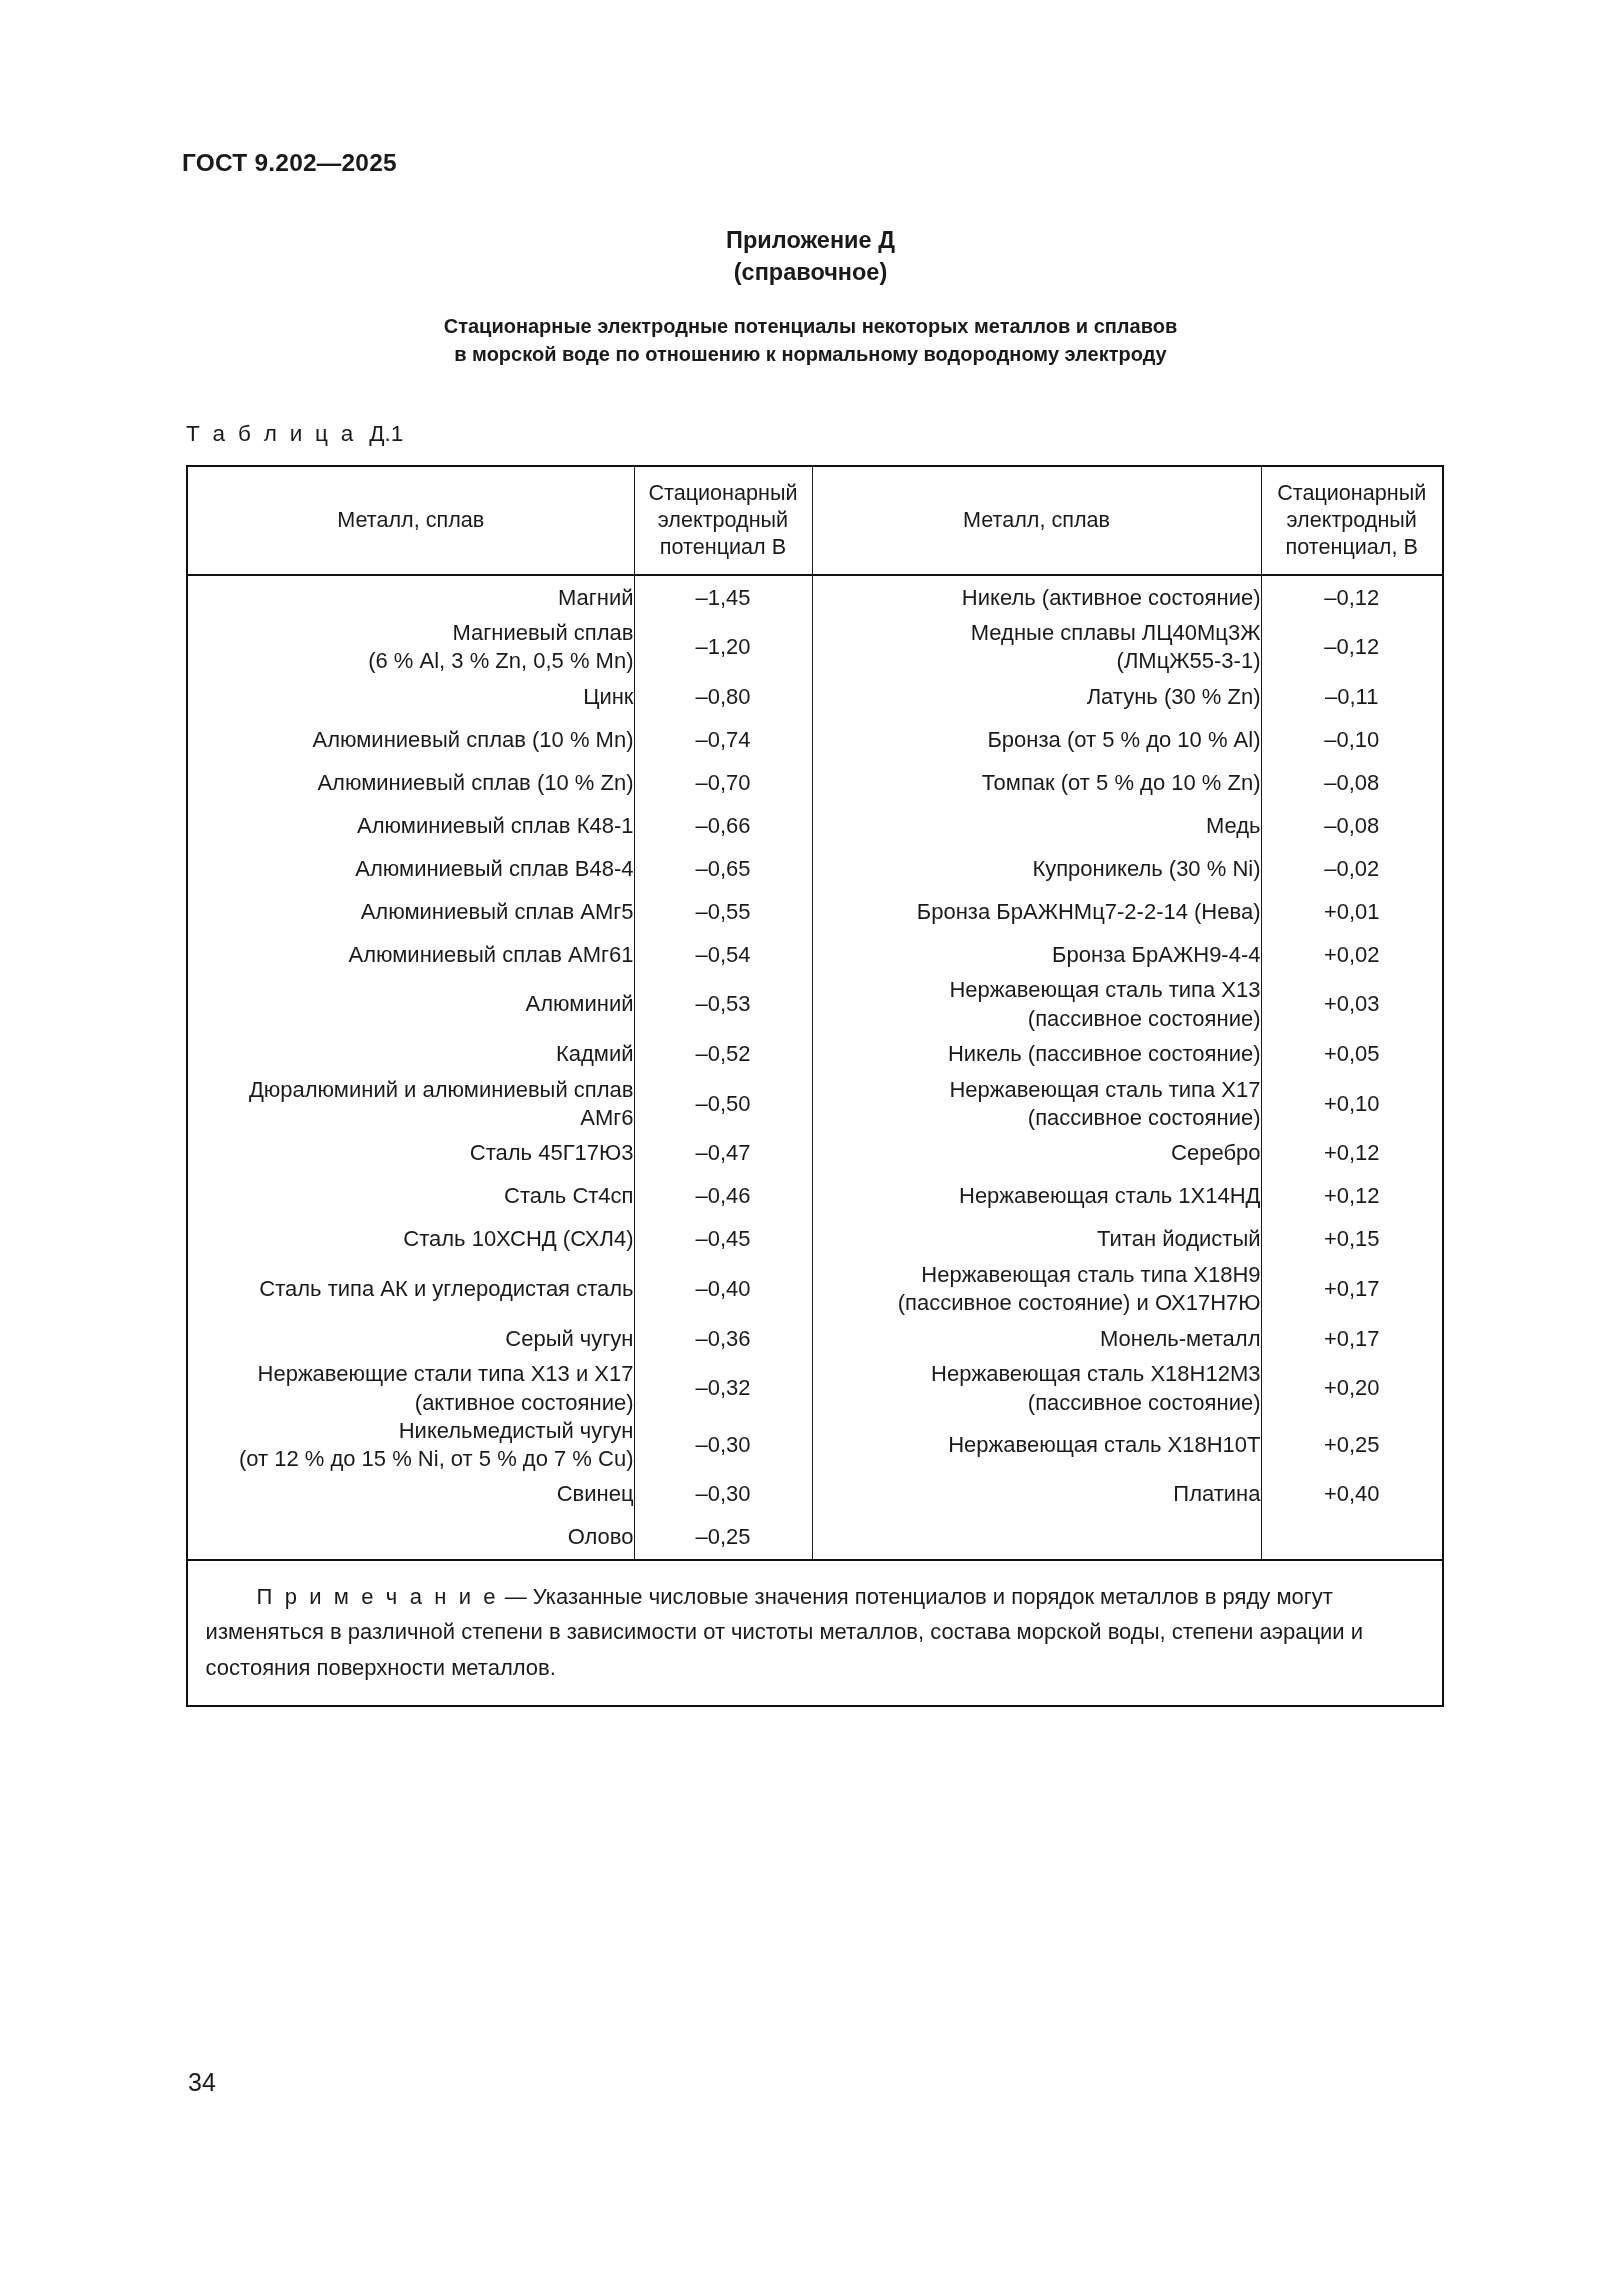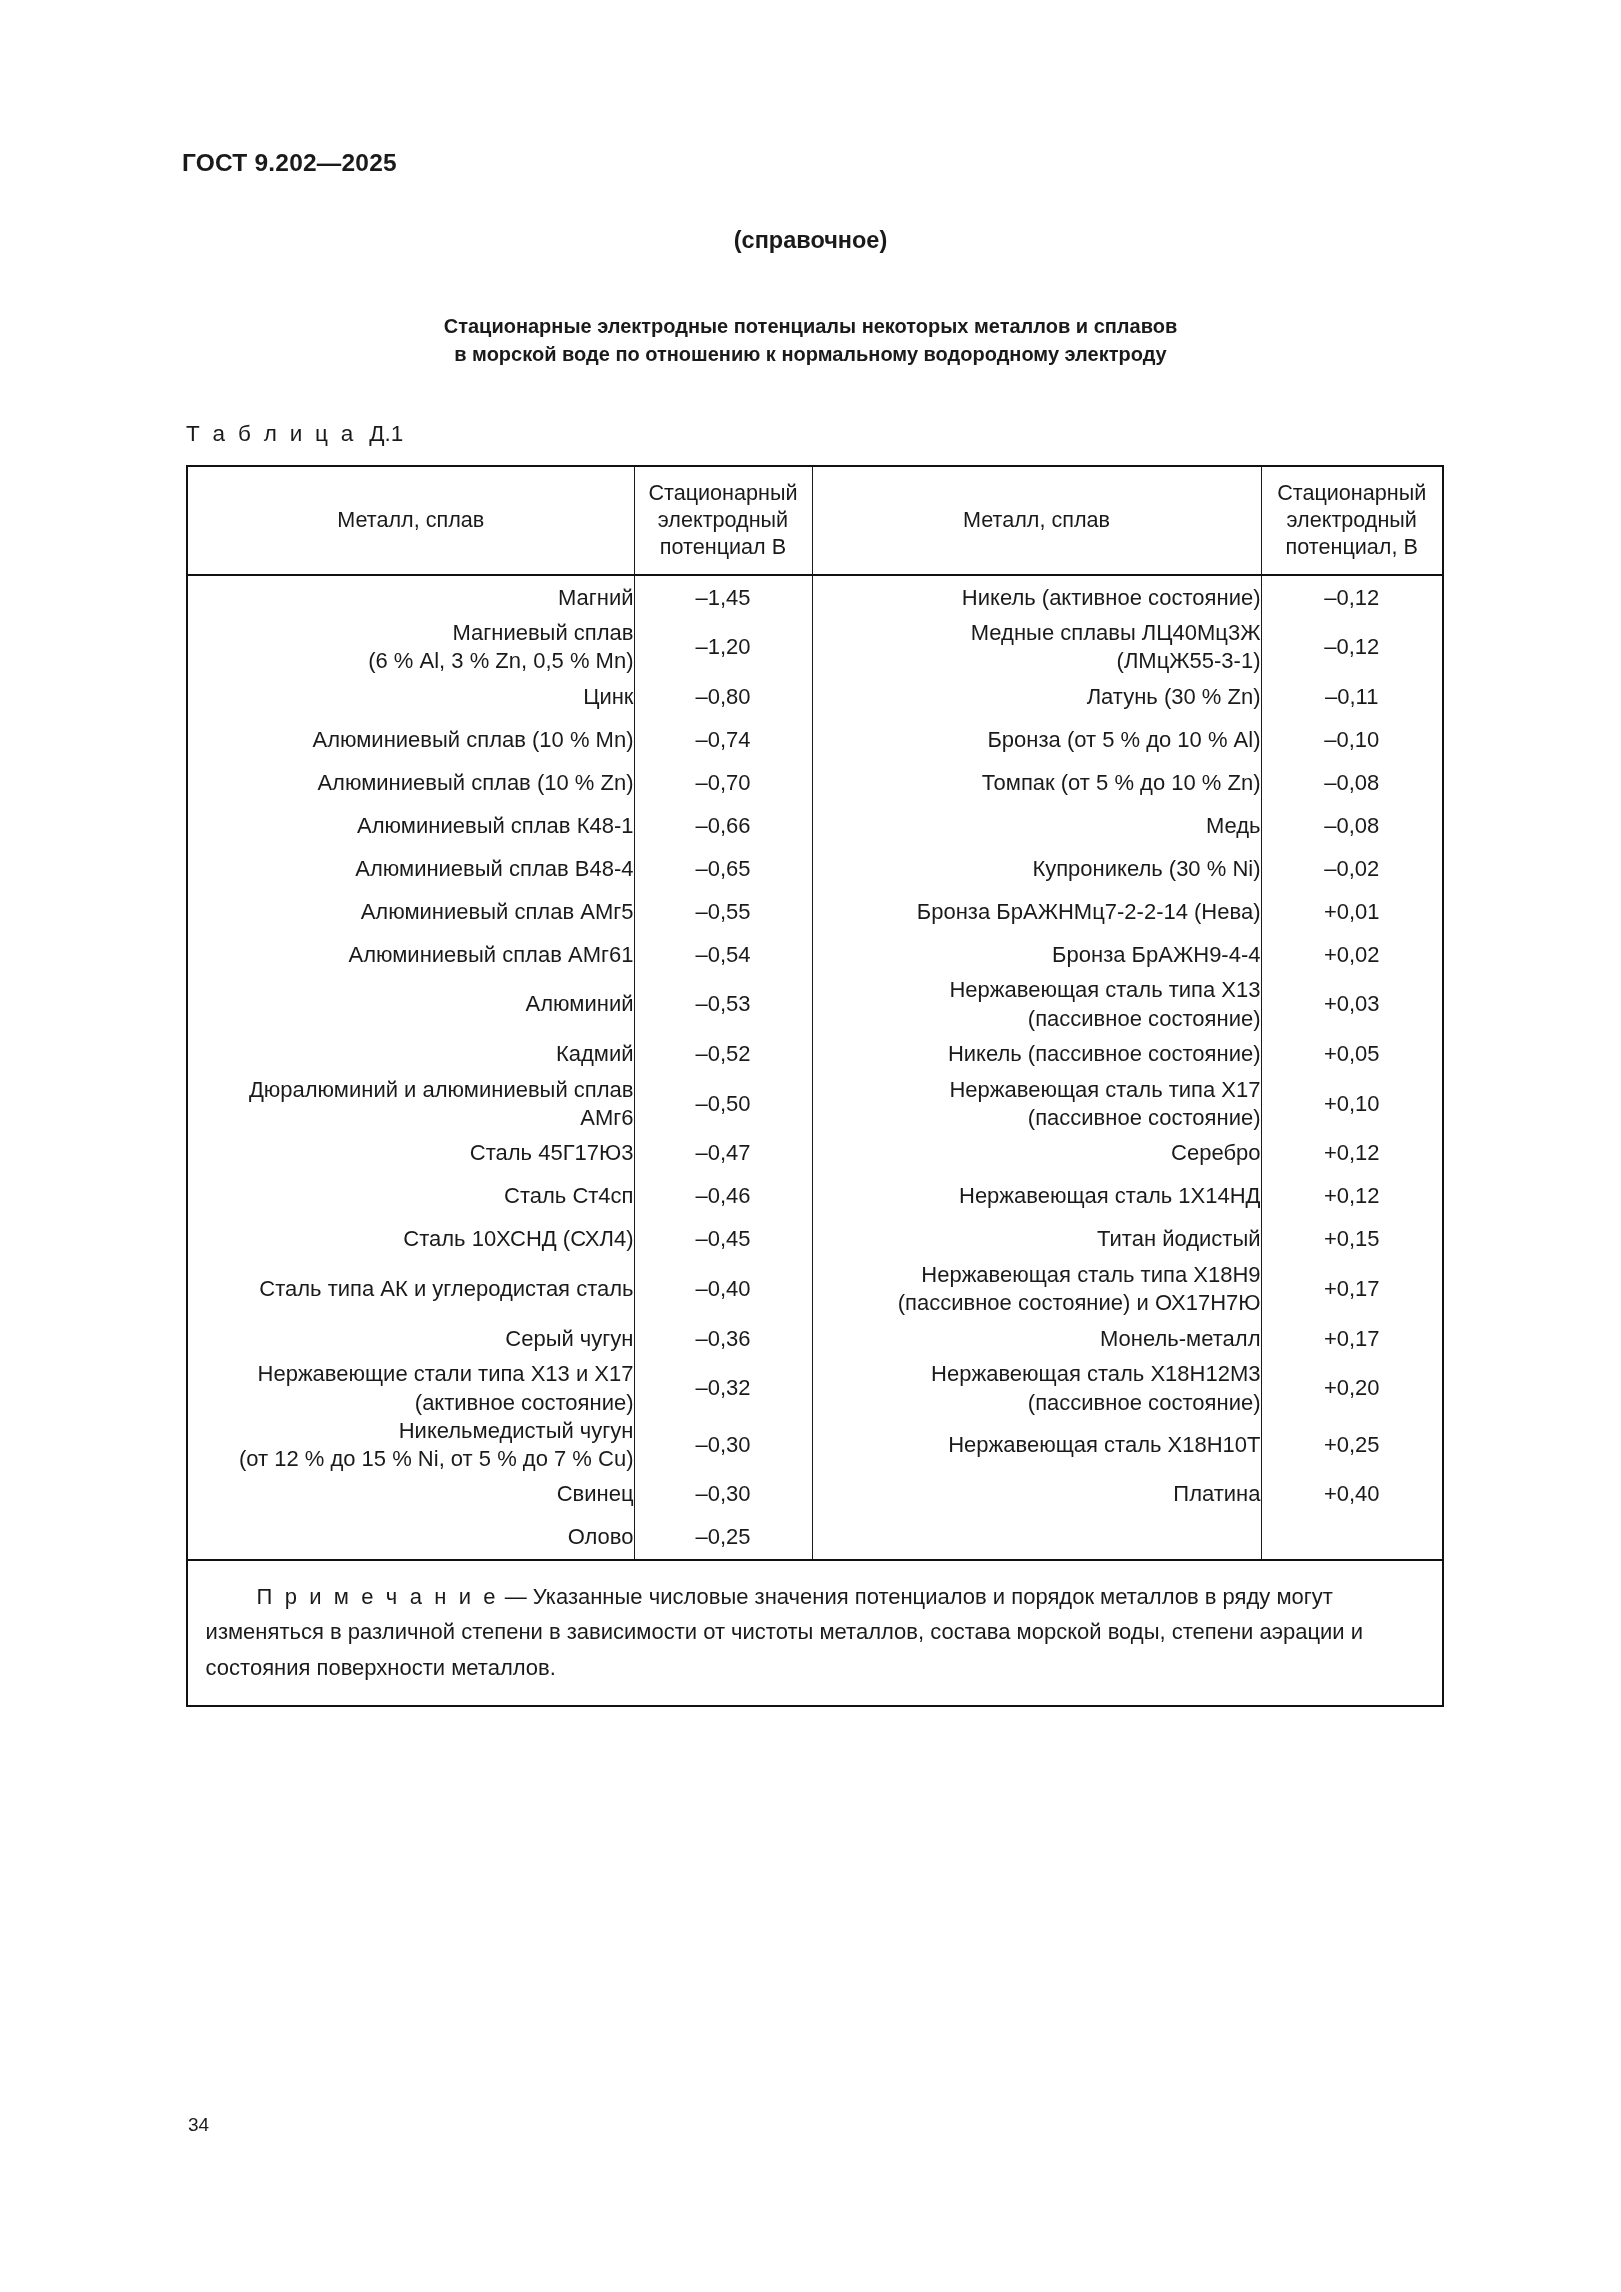--- a/index.html
+++ b/index.html
@@ -159,32 +159,32 @@
     letter-spacing: 3.1px;
   }
   tr.note .body { letter-spacing: 0; }
   .note-indent { display: inline-block; width: 51px; }
 
   
   .folio {
     position: absolute;
     left: 188px;
     top: 2068px;
-    font-size: 19px;
-    margin-top: 46px;
+    font-size: 25px;
   }
 </style>
 </head>
 <body>
 
 <div class="page">
 
   <div class="runhead">ГОСТ 9.202—2025</div>
 
   <div class="annex-block">
+    <div>Приложение Д</div>
     <div class="sub">(справочное)</div>
   </div>
 
   <div class="doc-title">
     <div>Стационарные электродные потенциалы некоторых металлов и сплавов</div>
     <div>в морской воде по отношению к нормальному водородному электроду</div>
   </div>
 
   <div class="table-caption">
     <span>Т а б л и ц а</span><span class="tight">&nbsp;&nbsp;</span><span class="tight">Д.1</span>

